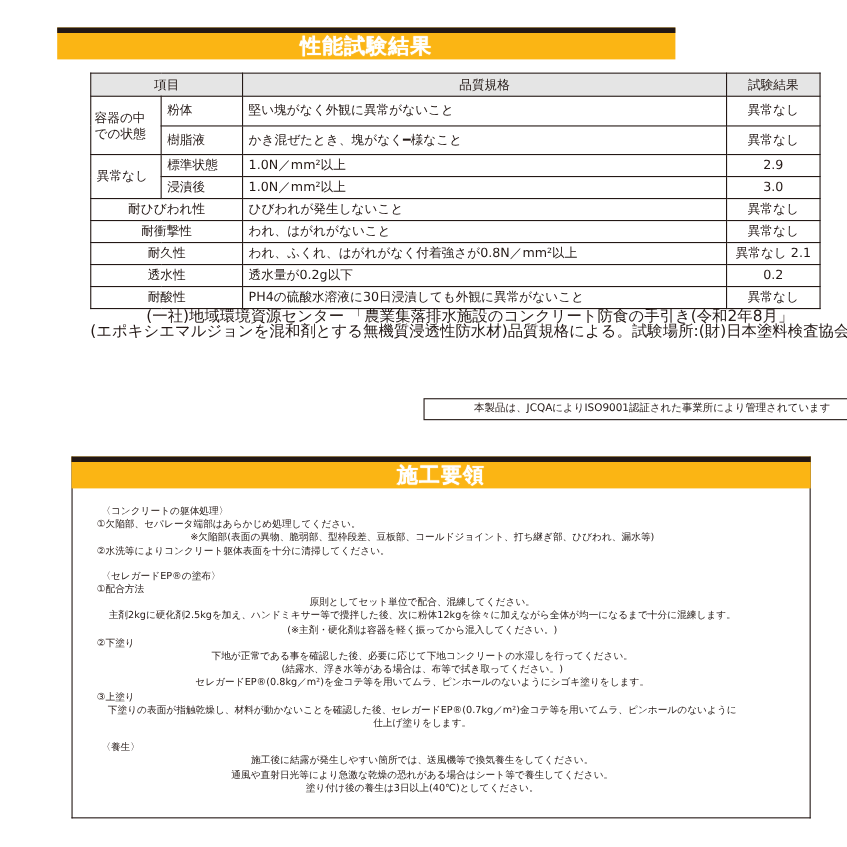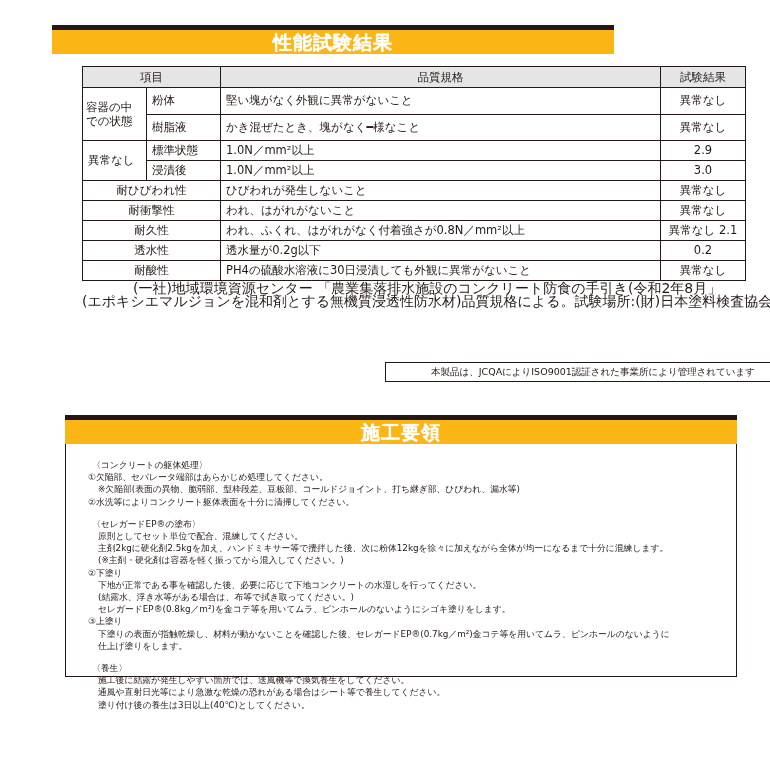--- a/index.html
+++ b/index.html
@@ -12,27 +12,27 @@
   #banner1 { left:52px; top:25px; width:562px; height:29px; }
   table.spec { position:absolute; left:82px; top:66px; width:663px; border-collapse:collapse;
                font-size:11.5px; table-layout:fixed; }
   table.spec td, table.spec th { border:1px solid #231815; height:19px; padding:0 5px;
                white-space:nowrap; overflow:hidden; font-weight:normal; line-height:19px; }
   table.spec th { background:#e5e5e5; text-align:center; height:20px; }
   .c { text-align:center; }
   .notes { position:absolute; left:82px; top:282px; font-size:14px; line-height:13px; white-space:nowrap;text-align:center; }
   .iso { position:absolute; left:385px; top:362px; width:416px; height:20px; box-sizing:border-box;
          border:1px solid #231815; font-size:9.5px; line-height:18px; text-align:center; white-space:nowrap; }
-  .box2 { position:absolute; left:65px; top:415px; width:672px; height:262px; box-sizing:border-box;
+  .box2 { position:absolute; left:65px; top:415px; width:672px; height:329px; box-sizing:border-box;
           border:1px solid #231815; border-top:none; }
   #banner2 { left:-1px; top:0; width:672px; height:29px; }
   .proc { position:absolute; left:10px; top:44px; font-size:8.8px; line-height:12.2px; white-space:nowrap; }
   .proc .h { margin-left:16px; }
   .proc .s { margin-left:12px; }
-  .proc .t { margin-left:22px; }
+  .proc .t { margin-left:22px;text-align:center; }
   .proc .gap { height:10px; }
 </style>
 </head>
 <body>
 
 <div class="banner" id="banner1">
   <span>性能試験結果</span>
 </div>
 
 <table class="spec">
@@ -109,20 +109,21 @@
   <div class="banner" id="banner2">
     <span>施工要領</span>
   </div>
   <div class="proc">
     <div class="h">〈コンクリートの躯体処理〉</div>
     <div class="s">①欠陥部、セパレータ端部はあらかじめ処理してください。</div>
     <div class="t">※欠陥部(表面の異物、脆弱部、型枠段差、豆板部、コールドジョイント、打ち継ぎ部、ひびわれ、漏水等)</div>
     <div class="s">②水洗等によりコンクリート躯体表面を十分に清掃してください。</div>
     <div class="gap"></div>
     <div class="h">〈セレガードEP®の塗布〉</div>
+    <div class="s">①配合方法</div>
     <div class="t">原則としてセット単位で配合、混練してください。</div>
     <div class="t">主剤2kgに硬化剤2.5kgを加え、ハンドミキサー等で攪拌した後、次に粉体12kgを徐々に加えながら全体が均一になるまで十分に混練します。</div>
     <div class="t">(※主剤・硬化剤は容器を軽く振ってから混入してください。)</div>
     <div class="s">②下塗り</div>
     <div class="t">下地が正常である事を確認した後、必要に応じて下地コンクリートの水湿しを行ってください。</div>
     <div class="t">(結露水、浮き水等がある場合は、布等で拭き取ってください。)</div>
     <div class="t">セレガードEP®(0.8kg／m²)を金コテ等を用いてムラ、ピンホールのないようにシゴキ塗りをします。</div>
     <div class="s">③上塗り</div>
     <div class="t">下塗りの表面が指触乾燥し、材料が動かないことを確認した後、セレガードEP®(0.7kg／m²)金コテ等を用いてムラ、ピンホールのないように</div>
     <div class="t">仕上げ塗りをします。</div>

